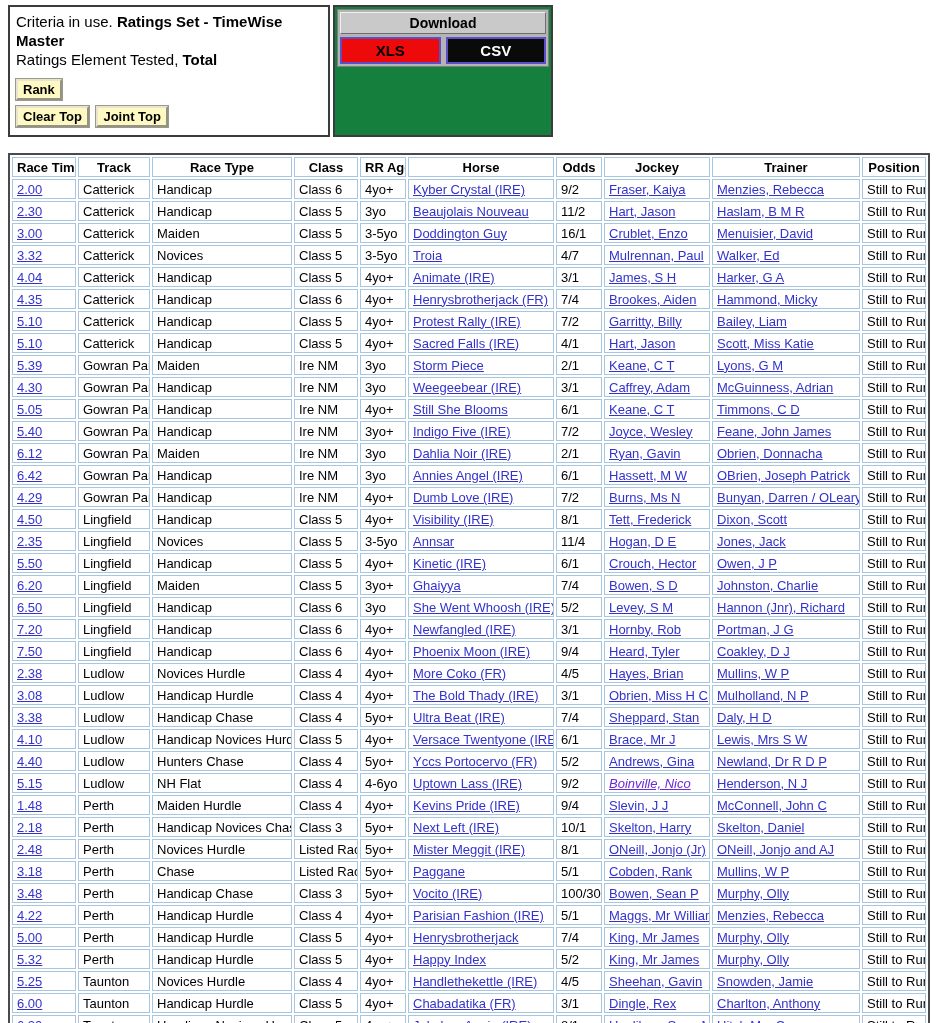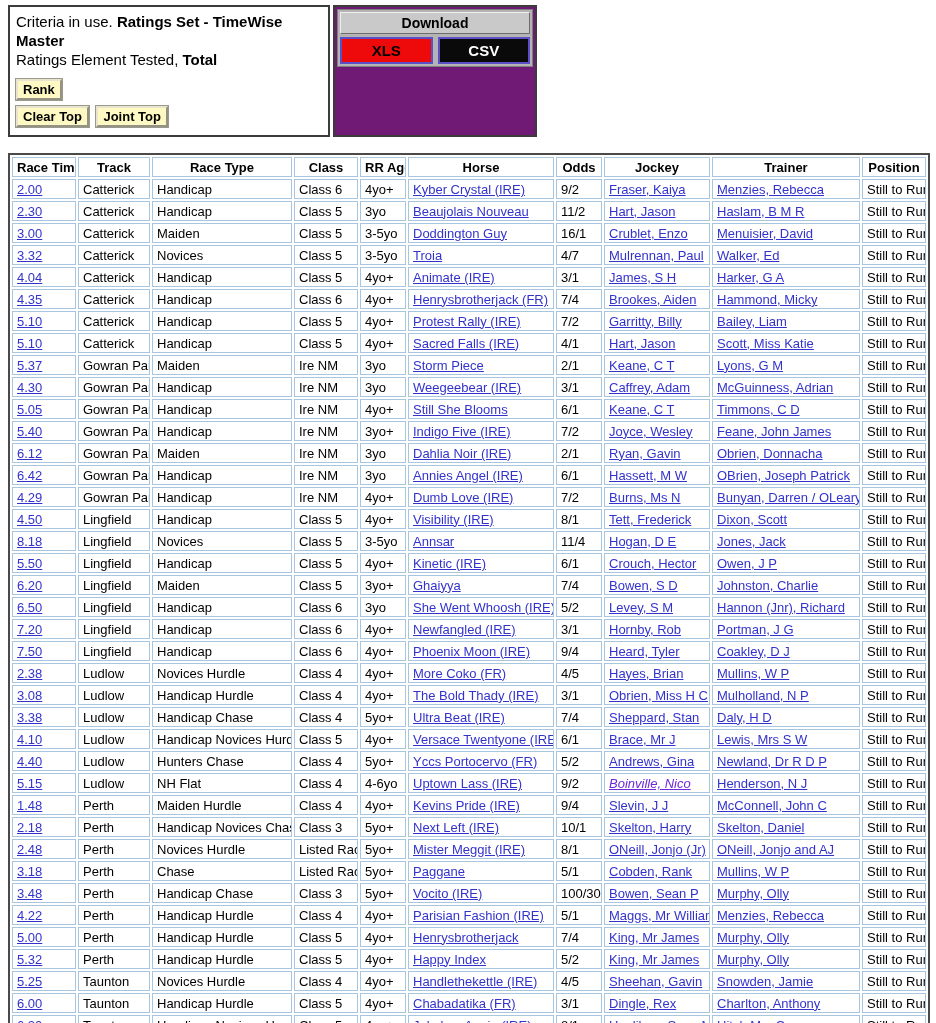--- a/index.html
+++ b/index.html
@@ -7,21 +7,21 @@
   .top-area{display:flex;align-items:stretch;gap:3px;padding:5px 0 0 8px;}
   .criteria-box{width:322px;min-height:120px;border:2px solid #3c3c3c;background:#fff;padding:6px 6px 8px 6px;box-sizing:border-box;}
   .criteria-text{font-size:15px;line-height:1.25;margin-bottom:10px;}
   .criteria-text b{font-weight:bold;}
   .btn-row{margin-top:6px;}
   button.legacy-btn{
     font-family:"Liberation Sans",sans-serif;font-size:13px;font-weight:bold;color:#000;
     background:#fef9c3;border:2px outset #e8e4d0;outline:1px solid #9a9a8a;
     padding:1px 5px;margin-right:3px;cursor:pointer;
   }
-  .download-box{width:204px;min-height:120px;border:2px solid #3c3c3c;background:#701a75;box-sizing:border-box;}
+  .download-box{width:220px;min-height:120px;border:2px solid #3c3c3c;background:#15803d;box-sizing:border-box;}
   .download-table{margin:2px;background:#b4b4b4;border:1px solid #7e7e7e;padding:2px;}
   .download-header{
     background:#c9c9c9;border:1px solid #efefef;border-right-color:#6e6e6e;border-bottom-color:#6e6e6e;
     text-align:center;font-weight:bold;font-size:14px;padding:2px 0;margin-bottom:3px;
   }
   .download-buttons{display:flex;gap:5px;}
   .dl-btn{
     flex:1;text-align:center;font-weight:bold;font-size:15px;padding:3px 0;
     border:2px solid #5b4fc8;cursor:pointer;font-family:"Liberation Sans",sans-serif;
   }
@@ -190,21 +190,21 @@
             <td>Handicap</td>
             <td>Class 5</td>
             <td>4yo+</td>
             <td><a href="#" class="cell-link">Sacred Falls (IRE)</a></td>
             <td>4/1</td>
             <td><a href="#" class="cell-link">Hart, Jason</a></td>
             <td><a href="#" class="cell-link">Scott, Miss Katie</a></td>
             <td>Still to Run</td>
           </tr>
           <tr>
-            <td><a href="#" class="cell-link">5.37</a></td>
+            <td><a href="#" class="cell-link">5.39</a></td>
             <td>Gowran Park</td>
             <td>Maiden</td>
             <td>Ire NM</td>
             <td>3yo</td>
             <td><a href="#" class="cell-link">Storm Piece</a></td>
             <td>2/1</td>
             <td><a href="#" class="cell-link">Keane, C T</a></td>
             <td><a href="#" class="cell-link">Lyons, G M</a></td>
             <td>Still to Run</td>
           </tr>
@@ -286,21 +286,21 @@
             <td>Handicap</td>
             <td>Class 5</td>
             <td>4yo+</td>
             <td><a href="#" class="cell-link">Visibility (IRE)</a></td>
             <td>8/1</td>
             <td><a href="#" class="cell-link">Tett, Frederick</a></td>
             <td><a href="#" class="cell-link">Dixon, Scott</a></td>
             <td>Still to Run</td>
           </tr>
           <tr>
-            <td><a href="#" class="cell-link">8.18</a></td>
+            <td><a href="#" class="cell-link">2.35</a></td>
             <td>Lingfield</td>
             <td>Novices</td>
             <td>Class 5</td>
             <td>3-5yo</td>
             <td><a href="#" class="cell-link">Annsar</a></td>
             <td>11/4</td>
             <td><a href="#" class="cell-link">Hogan, D E</a></td>
             <td><a href="#" class="cell-link">Jones, Jack</a></td>
             <td>Still to Run</td>
           </tr>

